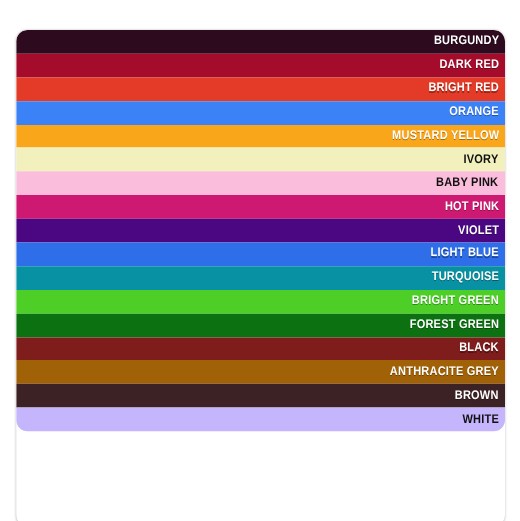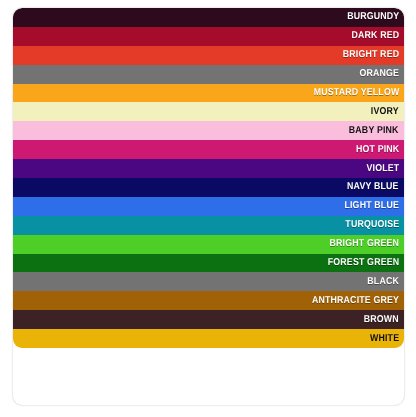--- a/index.html
+++ b/index.html
@@ -12,20 +12,21 @@
     height: 417px;
     overflow: hidden;
     font-family: "Liberation Sans", sans-serif;
   }
   #palette-chart {
     position: relative;
     width: 416px;
     height: 358px;
     background: #ffffff;
     box-sizing: border-box;
+    margin-top: 16px;
   }
   #swatch-stack {
     position: absolute;
     left: 13px;
     top: 8px;
     width: 391px;
     height: 397px;
     border-radius: 9px;
     overflow: hidden;
     box-shadow: 0 0 2px rgba(0,0,0,0.28);
@@ -73,59 +74,56 @@
   <div id="swatch-stack">
       <div class="swatch-row" style="height: 18.9048px; background: rgb(46, 10, 30);">
         <span class="swatch-label light">BURGUNDY</span>
       </div>
       <div class="swatch-row" style="height: 18.9048px; background: rgb(165, 11, 43); text-align: right;">
         <span class="swatch-label light">DARK RED</span>
       </div>
       <div class="swatch-row" style="height: 18.9048px; background: rgb(227, 59, 39);">
         <span class="swatch-label light">BRIGHT RED</span>
       </div>
-      <div class="swatch-row" style="height: 18.9048px; background: #737373;">
+      <div class="swatch-row" style="height: 18.9048px; background: #3b82f6;">
         <span class="swatch-label light">ORANGE</span>
       </div>
       <div class="swatch-row" style="height: 18.9048px; background: rgb(250, 166, 26);">
         <span class="swatch-label light">MUSTARD YELLOW</span>
       </div>
       <div class="swatch-row" style="height: 18.9048px; background: rgb(242, 240, 188);">
         <span class="swatch-label dark">IVORY</span>
       </div>
       <div class="swatch-row" style="height: 18.9048px; background: rgb(251, 189, 220);">
         <span class="swatch-label dark">BABY PINK</span>
       </div>
       <div class="swatch-row" style="height: 18.9048px; background: rgb(206, 25, 115); align-items: center;">
         <span class="swatch-label light">HOT PINK</span>
       </div>
       <div class="swatch-row" style="height: 18.9048px; background: rgb(75, 7, 130);">
         <span class="swatch-label light">VIOLET</span>
       </div>
-      <div class="swatch-row" style="height: 18.9048px; background: rgb(10, 10, 100);">
-        <span class="swatch-label light">NAVY BLUE</span>
-      </div>
       <div class="swatch-row" style="height: 18.9048px; background: rgb(46, 110, 232);">
         <span class="swatch-label light">LIGHT BLUE</span>
       </div>
       <div class="swatch-row" style="height: 18.9048px; background: rgb(7, 145, 163);">
         <span class="swatch-label light">TURQUOISE</span>
       </div>
       <div class="swatch-row" style="height: 18.9048px; background: rgb(77, 207, 40);">
         <span class="swatch-label light">BRIGHT GREEN</span>
       </div>
       <div class="swatch-row" style="height: 18.9048px; background: rgb(12, 114, 17);">
         <span class="swatch-label light">FOREST GREEN</span>
       </div>
-      <div class="swatch-row" style="height: 18.9048px; background: #737373;">
+      <div class="swatch-row" style="height: 18.9048px; background: #7f1d1d;">
         <span class="swatch-label light">BLACK</span>
       </div>
       <div class="swatch-row" style="height: 18.9048px; background: #a16207;">
         <span class="swatch-label light">ANTHRACITE GREY</span>
       </div>
       <div class="swatch-row" style="height: 18.9048px; background: rgb(60, 34, 36);">
         <span class="swatch-label light">BROWN</span>
       </div>
-      <div class="swatch-row" style="height: 18.9048px; background: #eab308;">
+      <div class="swatch-row" style="height: 18.9048px; background: #c4b5fd;">
         <span class="swatch-label dark">WHITE</span>
       </div>
     </div>
 </div>
 
 </body></html>

